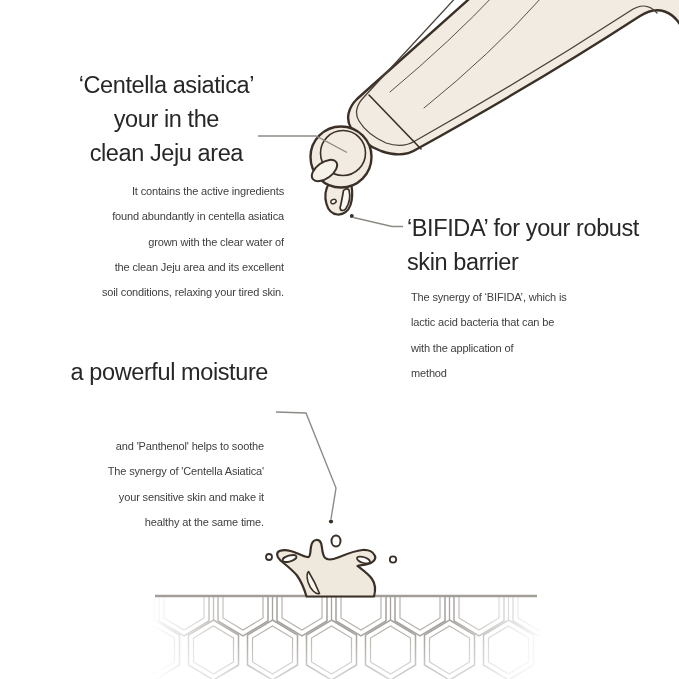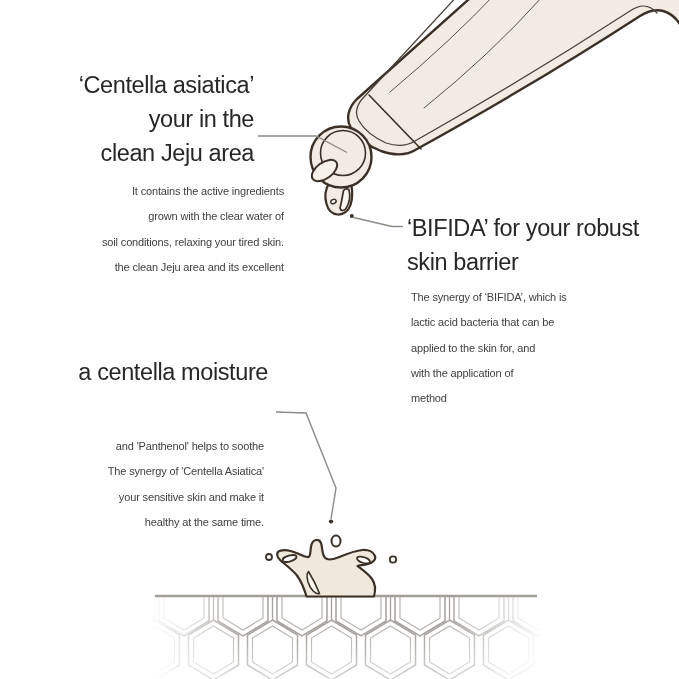--- a/index.html
+++ b/index.html
@@ -6,21 +6,21 @@
   .stage{position:relative;width:679px;height:679px;background:#fff;overflow:hidden;
          font-family:"Liberation Sans","DejaVu Sans",sans-serif;}
   svg.scene{position:absolute;left:0;top:0;width:679px;height:679px;z-index:1;}
   .txt{position:absolute;z-index:2;}
   .heading{font-size:23.5px;line-height:34px;color:#272727;letter-spacing:-0.4px;
            white-space:nowrap;font-weight:400;}
   .bodytxt{font-size:11px;line-height:25.3px;color:#3e3e3e;letter-spacing:-0.15px;
            white-space:nowrap;font-weight:400;}
   .ra{text-align:right;}
   .line{display:block;}
-  #centella-heading{top:68px;right:425px;}
+  #centella-heading{top:68px;right:425px;text-align:center;}
   #centella-body{top:179px;right:395px;}
   #bifida-heading{top:211px;left:407px;}
   #bifida-body{top:285px;left:411px;}
   #panthenol-heading{top:355px;right:411px;}
   #panthenol-body{top:434px;right:415px;}
 </style>
 </head>
 <body>
 
 <div class="stage">
@@ -167,39 +167,39 @@
     </g>
   </svg>
 
   <div class="txt heading ra" id="centella-heading">
     <span class="line">‘Centella asiatica’</span>
     <span class="line">your in the</span>
     <span class="line">clean Jeju area</span>
   </div>
   <div class="txt bodytxt ra" id="centella-body">
     <span class="line">It contains the active ingredients</span>
+    <span class="line">found abundantly in centella asiatica</span>
     <span class="line">grown with the clear water of</span>
+    <span class="line">the clean Jeju area and its excellent</span>
     <span class="line">soil conditions, relaxing your tired skin.</span>
-    <span class="line">the clean Jeju area and its excellent</span>
   </div>
 
   <div class="txt heading" id="bifida-heading">
     <span class="line">‘BIFIDA’ for your robust</span>
     <span class="line">skin barrier</span>
   </div>
   <div class="txt bodytxt" id="bifida-body">
     <span class="line">The synergy of ‘BIFIDA’, which is</span>
     <span class="line">lactic acid bacteria that can be</span>
-    <span class="line">applied to the skin for, and</span>
     <span class="line">with the application of</span>
     <span class="line">method</span>
   </div>
 
   <div class="txt heading ra" id="panthenol-heading">
-    <span class="line">a centella moisture</span>
+    <span class="line">a powerful moisture</span>
   </div>
   <div class="txt bodytxt ra" id="panthenol-body">
     <span class="line">and 'Panthenol' helps to soothe</span>
     <span class="line">The synergy of 'Centella Asiatica'</span>
     <span class="line">your sensitive skin and make it</span>
     <span class="line">healthy at the same time.</span>
   </div>
 
 </div>
 

